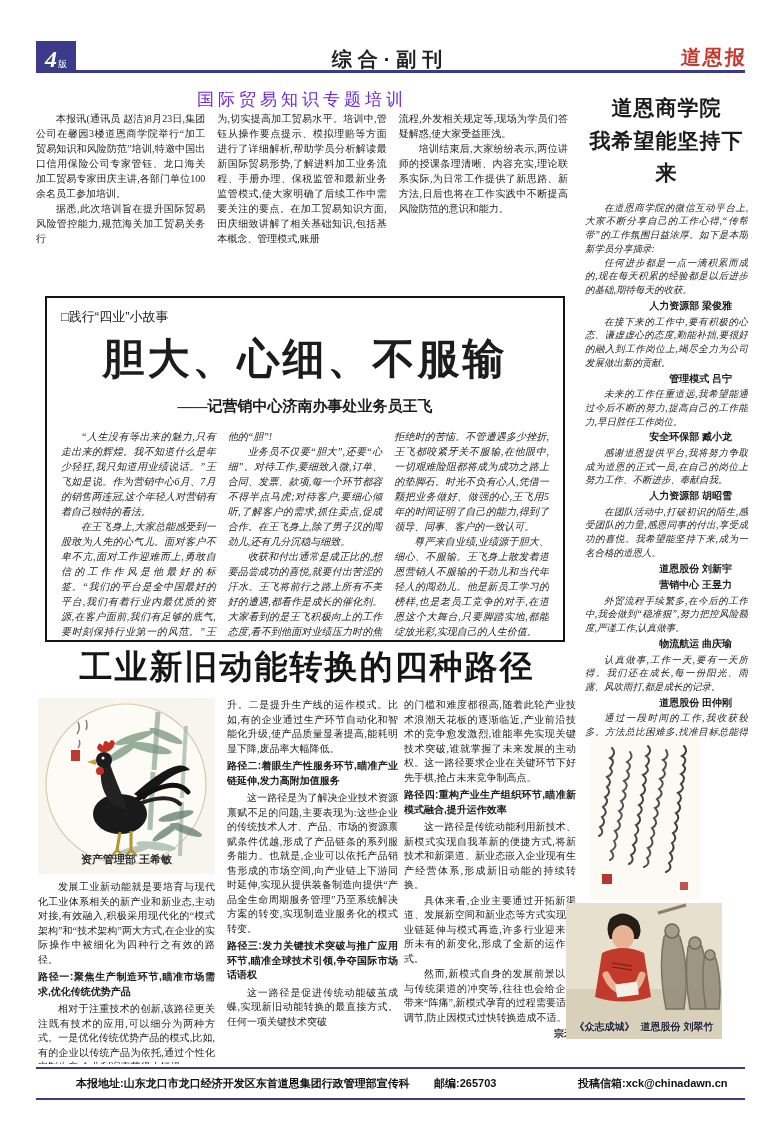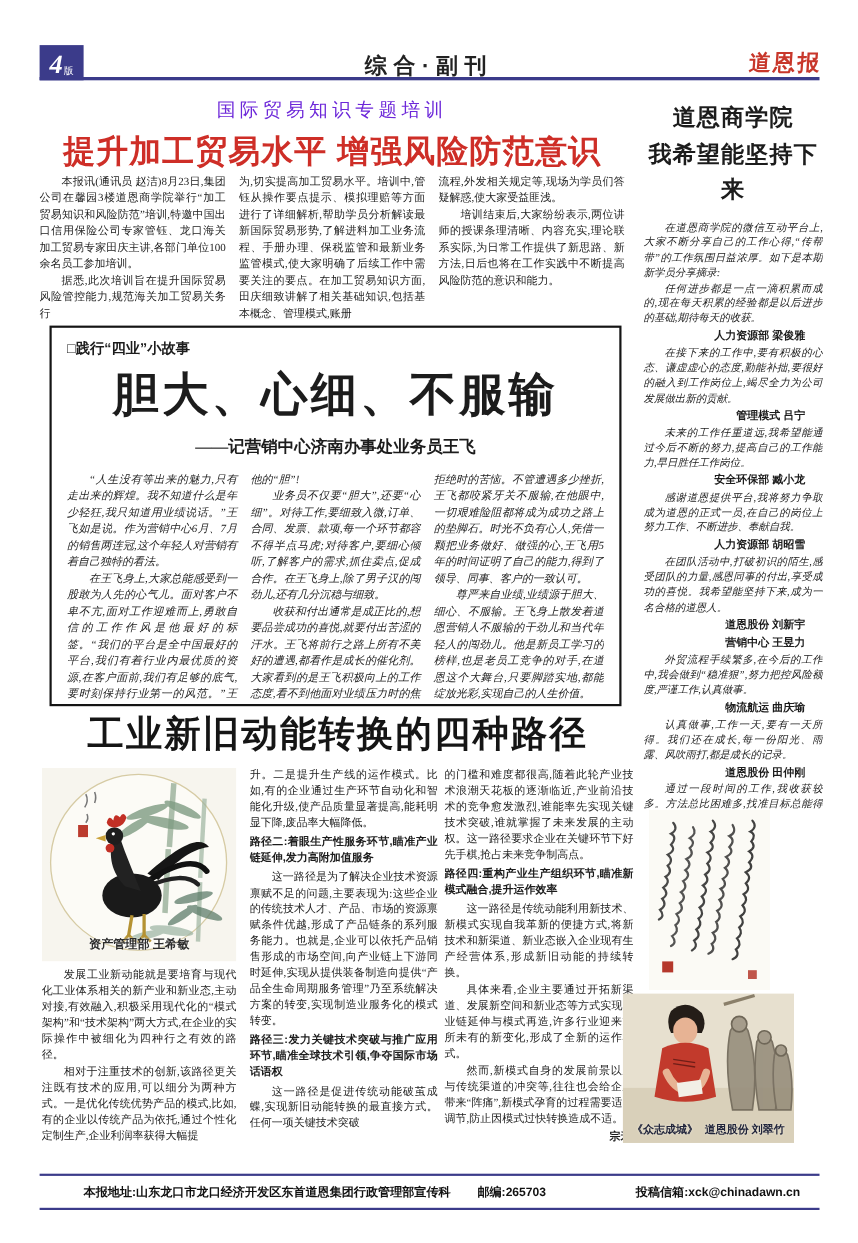--- a/index.html
+++ b/index.html
@@ -20,21 +20,21 @@
   .kicker{text-align:center;font-size:17px;letter-spacing:4px;color:#6d28d9;font-family:"Liberation Serif",serif;}
   .headline-red{text-align:center;font-size:29px;font-weight:900;color:#ce2e27;letter-spacing:1px;
                 font-family:"Liberation Sans","DejaVu Sans",sans-serif;margin-top:7px;}
   .cols{display:flex;gap:12px;}
   .cols .col{flex:1;font-size:10px;line-height:1.5;text-align:justify;}
   .cols p{margin:0;text-indent:2em;}
   .cols p.cont{text-indent:0;}
   
   .story-box{position:absolute;left:45px;top:296px;width:520px;height:346px;border:2px solid #141414;
              box-sizing:border-box;padding:10px 14px;overflow:hidden;}
-  .box-tag{font-family:"Liberation Sans",sans-serif;font-weight:bold;font-size:13px;}
+  .box-tag{font-family:"Liberation Sans",sans-serif;font-weight:normal;font-size:13px;}
   .box-title{text-align:center;font-size:42px;font-weight:900;letter-spacing:3px;margin-top:5px;
              font-family:"Liberation Sans","DejaVu Sans",sans-serif;}
   .box-subtitle{text-align:center;font-size:15px;font-weight:bold;margin-top:10px;
                 font-family:"Liberation Serif",serif;}
   .box-cols{display:flex;gap:12px;margin-top:13px;height:212px;overflow:hidden;}
   .box-cols .col{flex:1;font-size:10px;line-height:1.5;text-align:justify;font-style:italic;}
   .box-cols p{margin:0;text-indent:2em;}
   .box-cols p.cont{text-indent:0;}
   
   .sidebar{position:absolute;left:585px;top:92px;width:163px;height:648px;overflow:hidden;}
@@ -82,21 +82,20 @@
   <div class="pagenum-box">
     <span class="num">4</span>
     <span class="word">版</span>
   </div>
   <div class="section-title">综合·副刊</div>
   <div class="paper-logo">道恩报</div>
   <div class="mast-rule"></div>
 
   <div class="top-article">
     <div class="kicker">国际贸易知识专题培训</div>
-    <div class="headline-red">提升加工贸易水平 增强风险防范意识</div>
     <div class="cols">
       <div class="col">
         <p>本报讯(通讯员 赵洁)8月23日,集团公司在馨园3楼道恩商学院举行“加工贸易知识和风险防范”培训,特邀中国出口信用保险公司专家管钰、龙口海关加工贸易专家田庆主讲,各部门单位100余名员工参加培训。</p>
         <p>据悉,此次培训旨在提升国际贸易风险管控能力,规范海关加工贸易关务行</p>
       </div>
       <div class="col">
         <p class="cont">为,切实提高加工贸易水平。培训中,管钰从操作要点提示、模拟理赔等方面进行了详细解析,帮助学员分析解读最新国际贸易形势,了解进料加工业务流程、手册办理、保税监管和最新业务监管模式,使大家明确了后续工作中需要关注的要点。在加工贸易知识方面,田庆细致讲解了相关基础知识,包括基本概念、管理模式,账册</p>
       </div>
       <div class="col">
         <p class="cont">流程,外发相关规定等,现场为学员们答疑解惑,使大家受益匪浅。</p>
@@ -189,20 +188,21 @@
         <path d="M59 50 q2 -8 6 -2 q1 -8 6 -3 q3 -6 6 0 q-2 8 -9 9 q-7 1 -9 -4 Z" fill="#c22f25"></path>
         <circle cx="62" cy="73" r="4" fill="#c22f25"></circle>
         <path d="M58 61 l-9 3 9 3 z" fill="#caa23a"></path>
         <circle cx="65" cy="60" r="1.5" fill="#ffffff"></circle>
         <path d="M82 134 l-3 18 M93 133 l0 19" stroke="#b59232" stroke-width="3" fill="none"></path>
         <path d="M79 152 l-6 7 M79 152 l6 6 M93 152 l-6 7 M93 152 l6 6" stroke="#b59232" stroke-width="2.5" fill="none"></path>
       </svg>
       <div class="art-caption">资产管理部 王希敏</div>
     </div>
     <p>发展工业新动能就是要培育与现代化工业体系相关的新产业和新业态,主动对接,有效融入,积极采用现代化的“模式架构”和“技术架构”两大方式,在企业的实际操作中被细化为四种行之有效的路径。</p>
+    <p class="subhead">路径一:聚焦生产制造环节,瞄准市场需求,优化传统优势产品</p>
     <p>相对于注重技术的创新,该路径更关注既有技术的应用,可以细分为两种方式。一是优化传统优势产品的模式,比如,有的企业以传统产品为依托,通过个性化定制生产,企业利润率获得大幅提</p>
   </div>
 
   <div class="bot-col" id="bot-col2">
     <p class="cont">升。二是提升生产线的运作模式。比如,有的企业通过生产环节自动化和智能化升级,使产品质量显著提高,能耗明显下降,废品率大幅降低。</p>
     <p class="subhead">路径二:着眼生产性服务环节,瞄准产业链延伸,发力高附加值服务</p>
     <p>这一路径是为了解决企业技术资源禀赋不足的问题,主要表现为:这些企业的传统技术人才、产品、市场的资源禀赋条件优越,形成了产品链条的系列服务能力。也就是,企业可以依托产品销售形成的市场空间,向产业链上下游同时延伸,实现从提供装备制造向提供“产品全生命周期服务管理”乃至系统解决方案的转变,实现制造业服务化的模式转变。</p>
     <p class="subhead">路径三:发力关键技术突破与推广应用环节,瞄准全球技术引领,争夺国际市场话语权</p>
     <p>这一路径是促进传统动能破茧成蝶,实现新旧动能转换的最直接方式。任何一项关键技术突破</p>
   </div>

